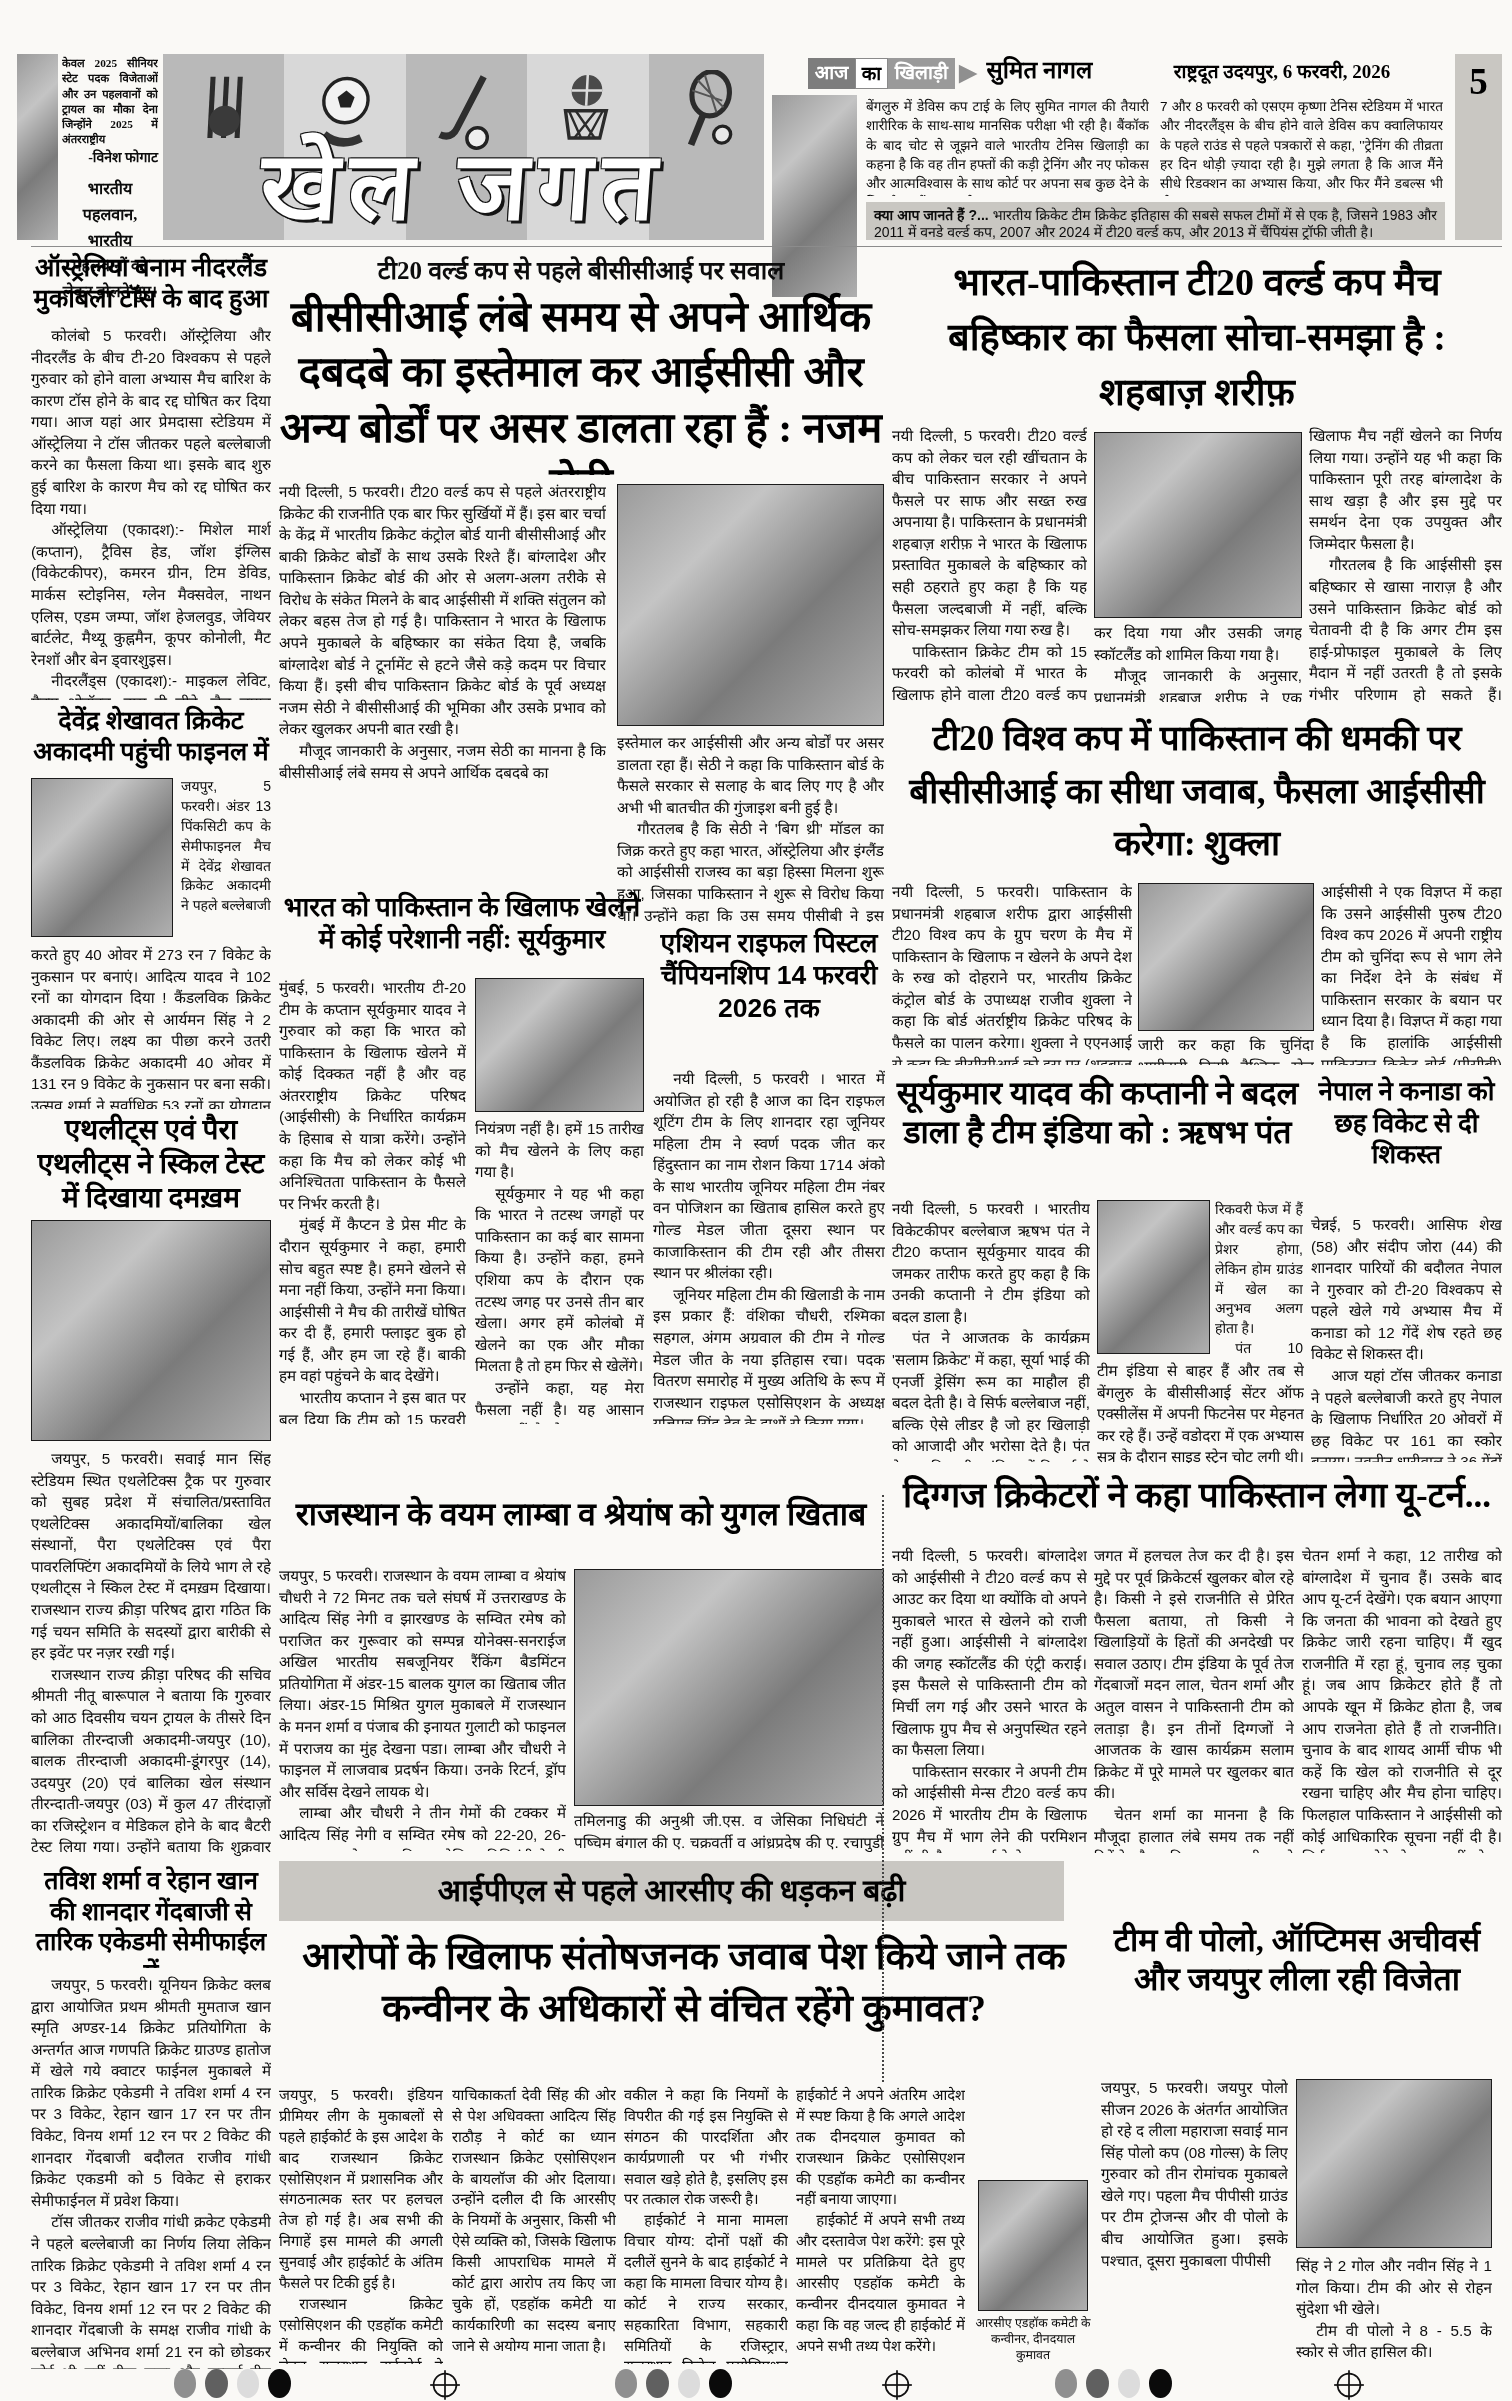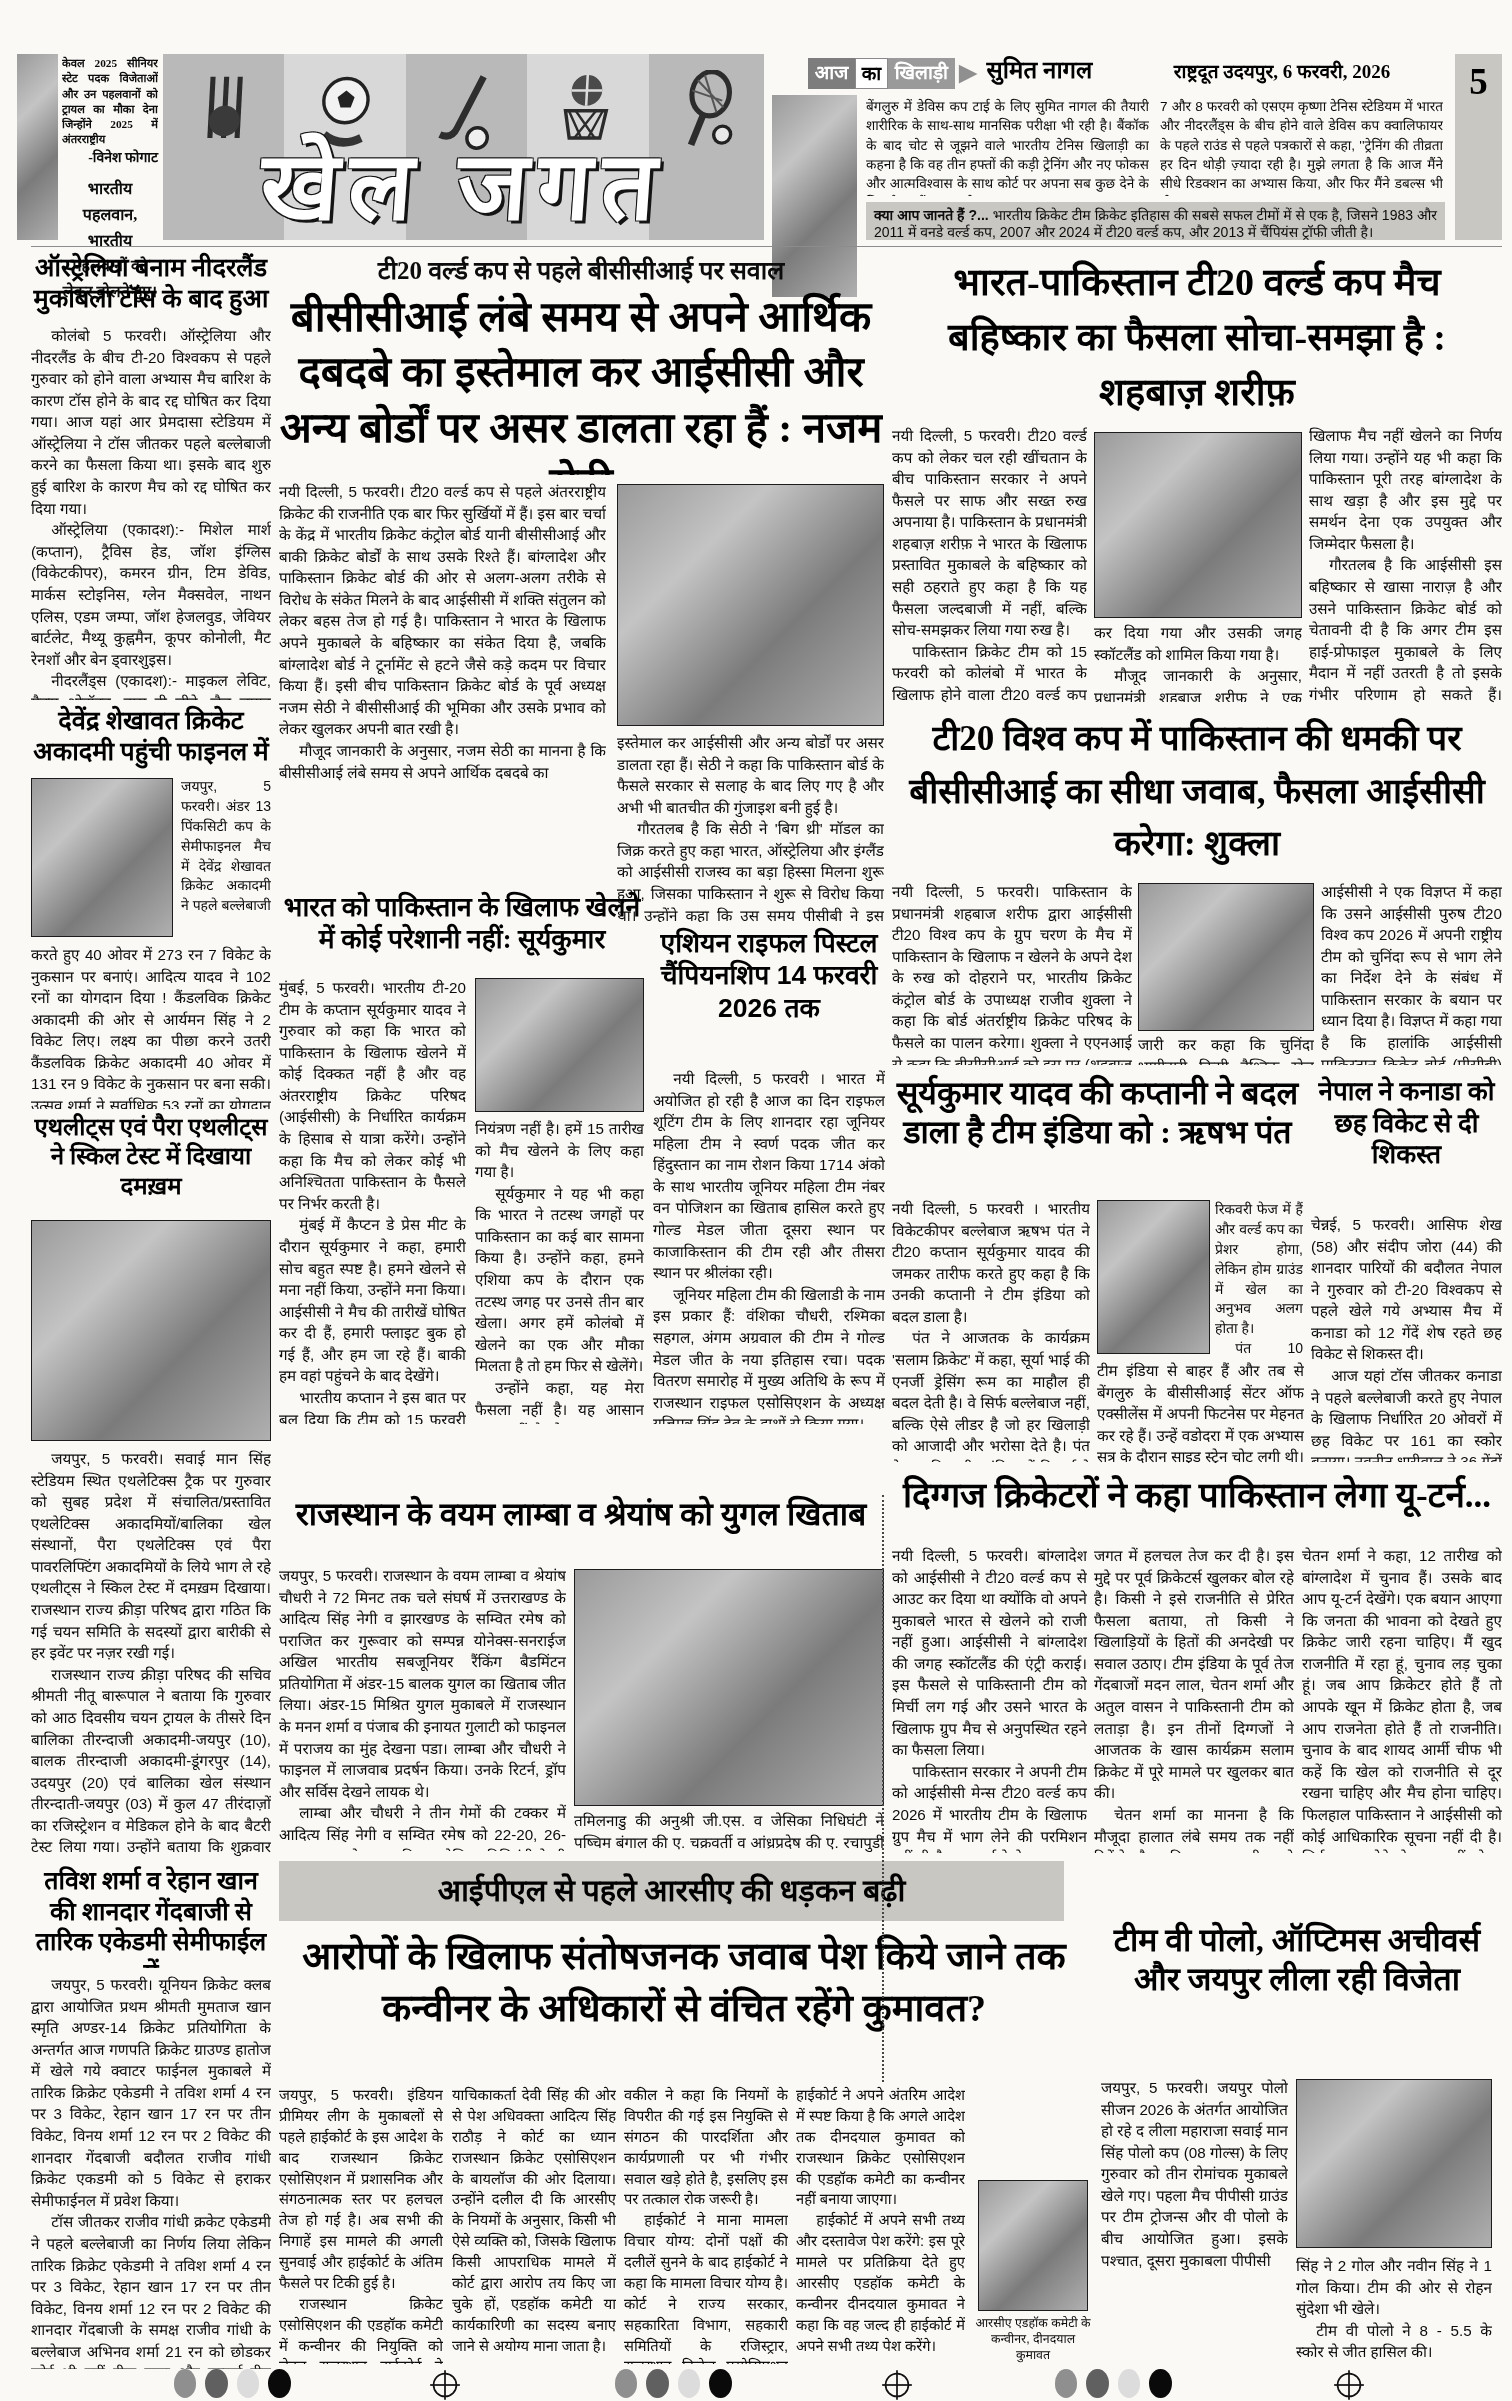--- a/index.html
+++ b/index.html
@@ -120,21 +120,21 @@
 
   <div class="abs hd clip" style="left:31px;top:705px;width:240px;height:67px;font-size:25.4px;">देवेंद्र शेखावत क्रिकेट अकादमी पहुंची फाइनल में</div>
   <div class="abs photo" style="left:31px;top:778px;width:142px;height:159px;"></div>
   <div class="abs bt clip" style="left:181px;top:777px;width:90px;height:161px;font-size:14px;">
     <p class="noind">जयपुर, 5 फरवरी। अंडर 13 पिंकसिटी कप के सेमीफाइनल मैच में देवेंद्र शेखावत क्रिकेट अकादमी ने पहले बल्लेबाजी</p>
   </div>
   <div class="abs bt clip" style="left:31px;top:944px;width:240px;height:165px;">
     <p class="noind">करते हुए 40 ओवर में 273 रन 7 विकेट के नुकसान पर बनाएं। आदित्य यादव ने 102 रनों का योगदान दिया ! कैंडलविक क्रिकेट अकादमी की ओर से आर्यमन सिंह ने 2 विकेट लिए। लक्ष्य का पीछा करने उतरी कैंडलविक क्रिकेट अकादमी 40 ओवर में 131 रन 9 विकेट के नुकसान पर बना सकी। उत्सव शर्मा ने सर्वाधिक 53 रनों का योगदान दिया। देवेंद्र शेखावत क्रिकेट अकादमी की ओर से जयदीप यादव ने 3 और समर्थ ने 2 विकेट लिए। मैन ऑफ द मैच आदित्य यादव को चुना गया।</p>
   </div>
 
-  <div class="abs hd clip" style="left:31px;top:1113px;width:240px;height:102px;font-size:24px;">एथलीट्स एवं पैरा एथलीट्स ने स्किल टेस्ट में दिखाया दमख़म</div>
+  <div class="abs hd clip" style="left:31px;top:1113px;width:240px;height:102px;font-size:28px;">एथलीट्स एवं पैरा एथलीट्स ने स्किल टेस्ट में दिखाया दमख़म</div>
   <div class="abs photo" style="left:31px;top:1220px;width:240px;height:221px;"></div>
   <div class="abs bt clip" style="left:31px;top:1448px;width:240px;height:411px;">
     <p>जयपुर, 5 फरवरी। सवाई मान सिंह स्टेडियम स्थित एथलेटिक्स ट्रैक पर गुरुवार को सुबह प्रदेश में संचालित/प्रस्तावित एथलेटिक्स अकादमियों/बालिका खेल संस्थानों, पैरा एथलेटिक्स एवं पैरा पावरलिफ्टिंग अकादमियों के लिये भाग ले रहे एथलीट्स ने स्किल टेस्ट में दमख़म दिखाया। राजस्थान राज्य क्रीड़ा परिषद द्वारा गठित कि गई चयन समिति के सदस्यों द्वारा बारीकी से हर इवेंट पर नज़र रखी गई।</p>
     <p>राजस्थान राज्य क्रीड़ा परिषद की सचिव श्रीमती नीतू बारूपाल ने बताया कि गुरुवार को आठ दिवसीय चयन ट्रायल के तीसरे दिन बालिका तीरन्दाजी अकादमी-जयपुर (10), बालक तीरन्दाजी अकादमी-डूंगरपुर (14), उदयपुर (20) एवं बालिका खेल संस्थान तीरन्दाती-जयपुर (03) में कुल 47 तीरंदाज़ों का रजिस्ट्रेशन व मेडिकल होने के बाद बैटरी टेस्ट लिया गया। उन्होंने बताया कि शुक्रवार को जहाँ को बालिका हॉकी अकादमी, अजमेर, बालक हॉकी अकादमी, जयपुर, बालिका खेल संस्थान हॉकी, भरतपुर, बालक कबड्डी अकादमी, करौली, बालक कबड्डी अकादमी, चूरू, बालिका कबड्डी अकादमी, चूरू, बालिका खेल संस्थान कबड्डी, जयपुर, बालिका खेल संस्थान कबड्डी, भरतपुर, बालिका</p>
 
   </div>
 
   <div class="abs hd clip" style="left:31px;top:1866px;width:240px;height:102px;font-size:25px;">तविश शर्मा व रेहान खान की शानदार गेंदबाजी से तारिक एकेडमी सेमीफाईल में</div>
   <div class="abs bt clip" style="left:31px;top:1974px;width:240px;height:395px;">
     <p>जयपुर, 5 फरवरी। यूनियन क्रिकेट क्लब द्वारा आयोजित प्रथम श्रीमती मुमताज खान स्मृति अण्डर-14 क्रिकेट प्रतियोगिता के अन्तर्गत आज गणपति क्रिकेट ग्राउण्ड हातोज में खेले गये क्वाटर फाईनल मुकाबले में तारिक क्रिक्रेट एकेडमी ने तविश शर्मा 4 रन पर 3 विकेट, रेहान खान 17 रन पर तीन विकेट, विनय शर्मा 12 रन पर 2 विकेट की शानदार गेंदबाजी बदौलत राजीव गांधी क्रिकेट एकडमी को 5 विकेट से हराकर सेमीफाईनल में प्रवेश किया।</p>

